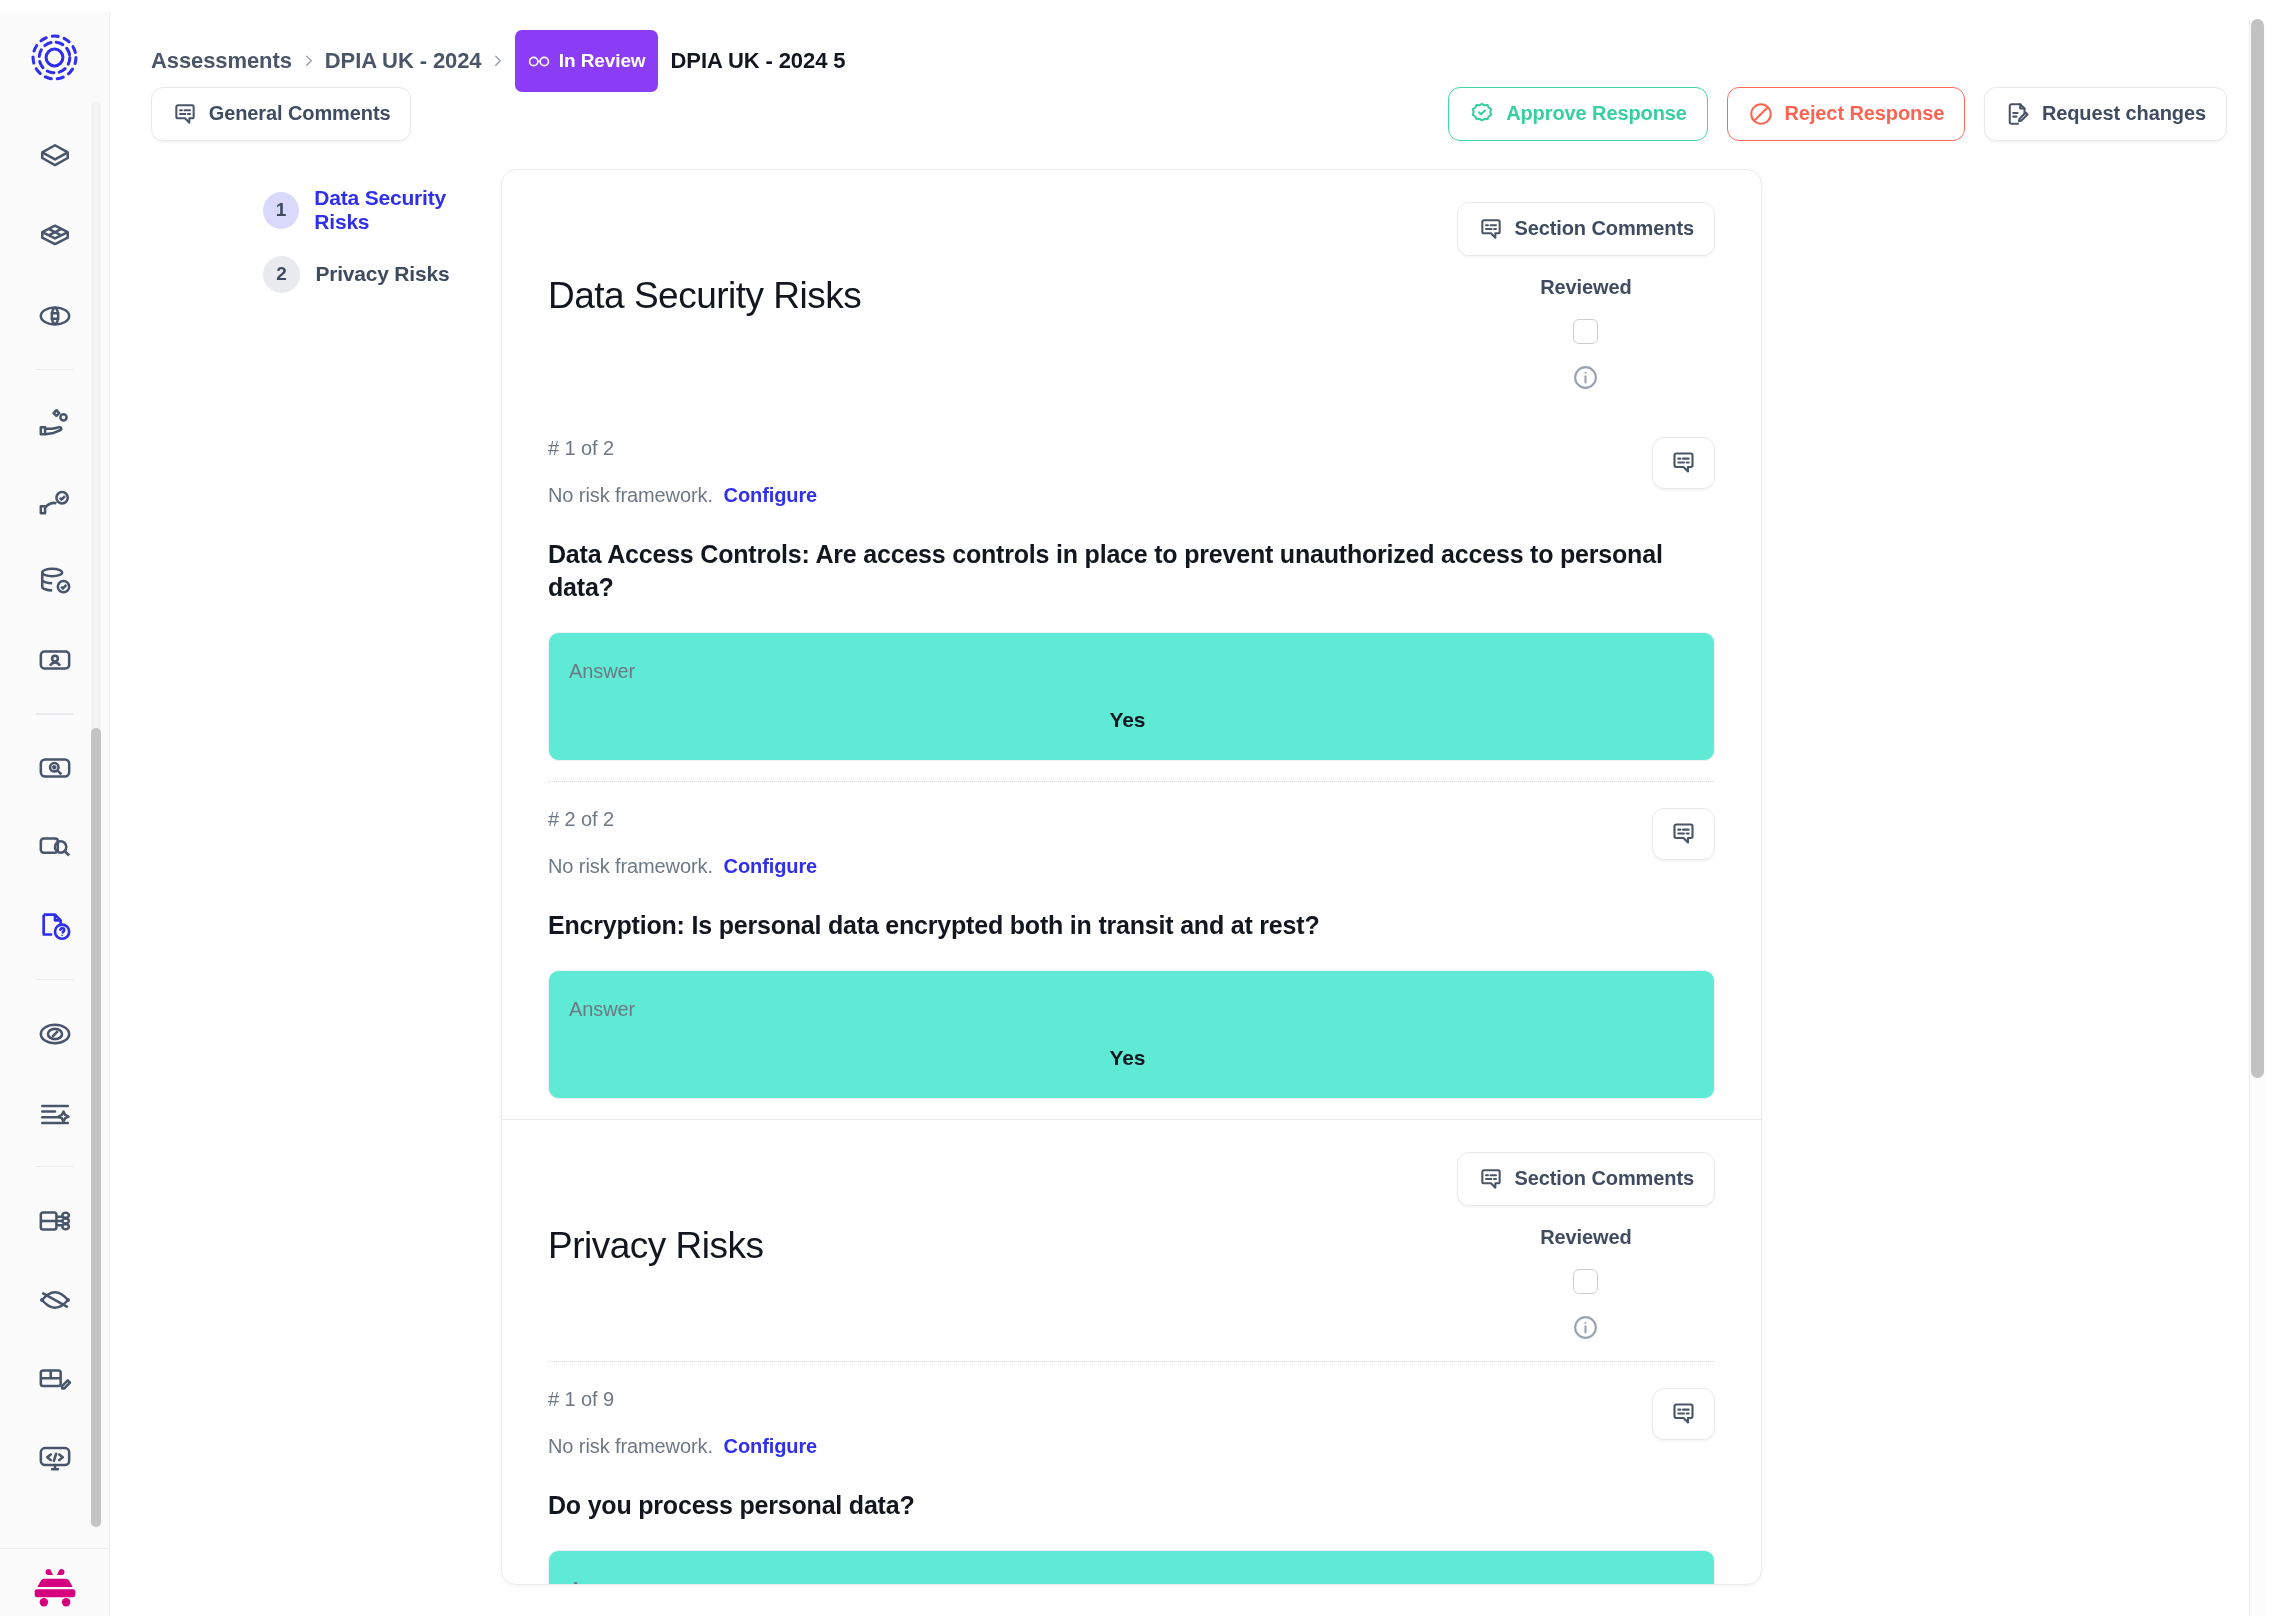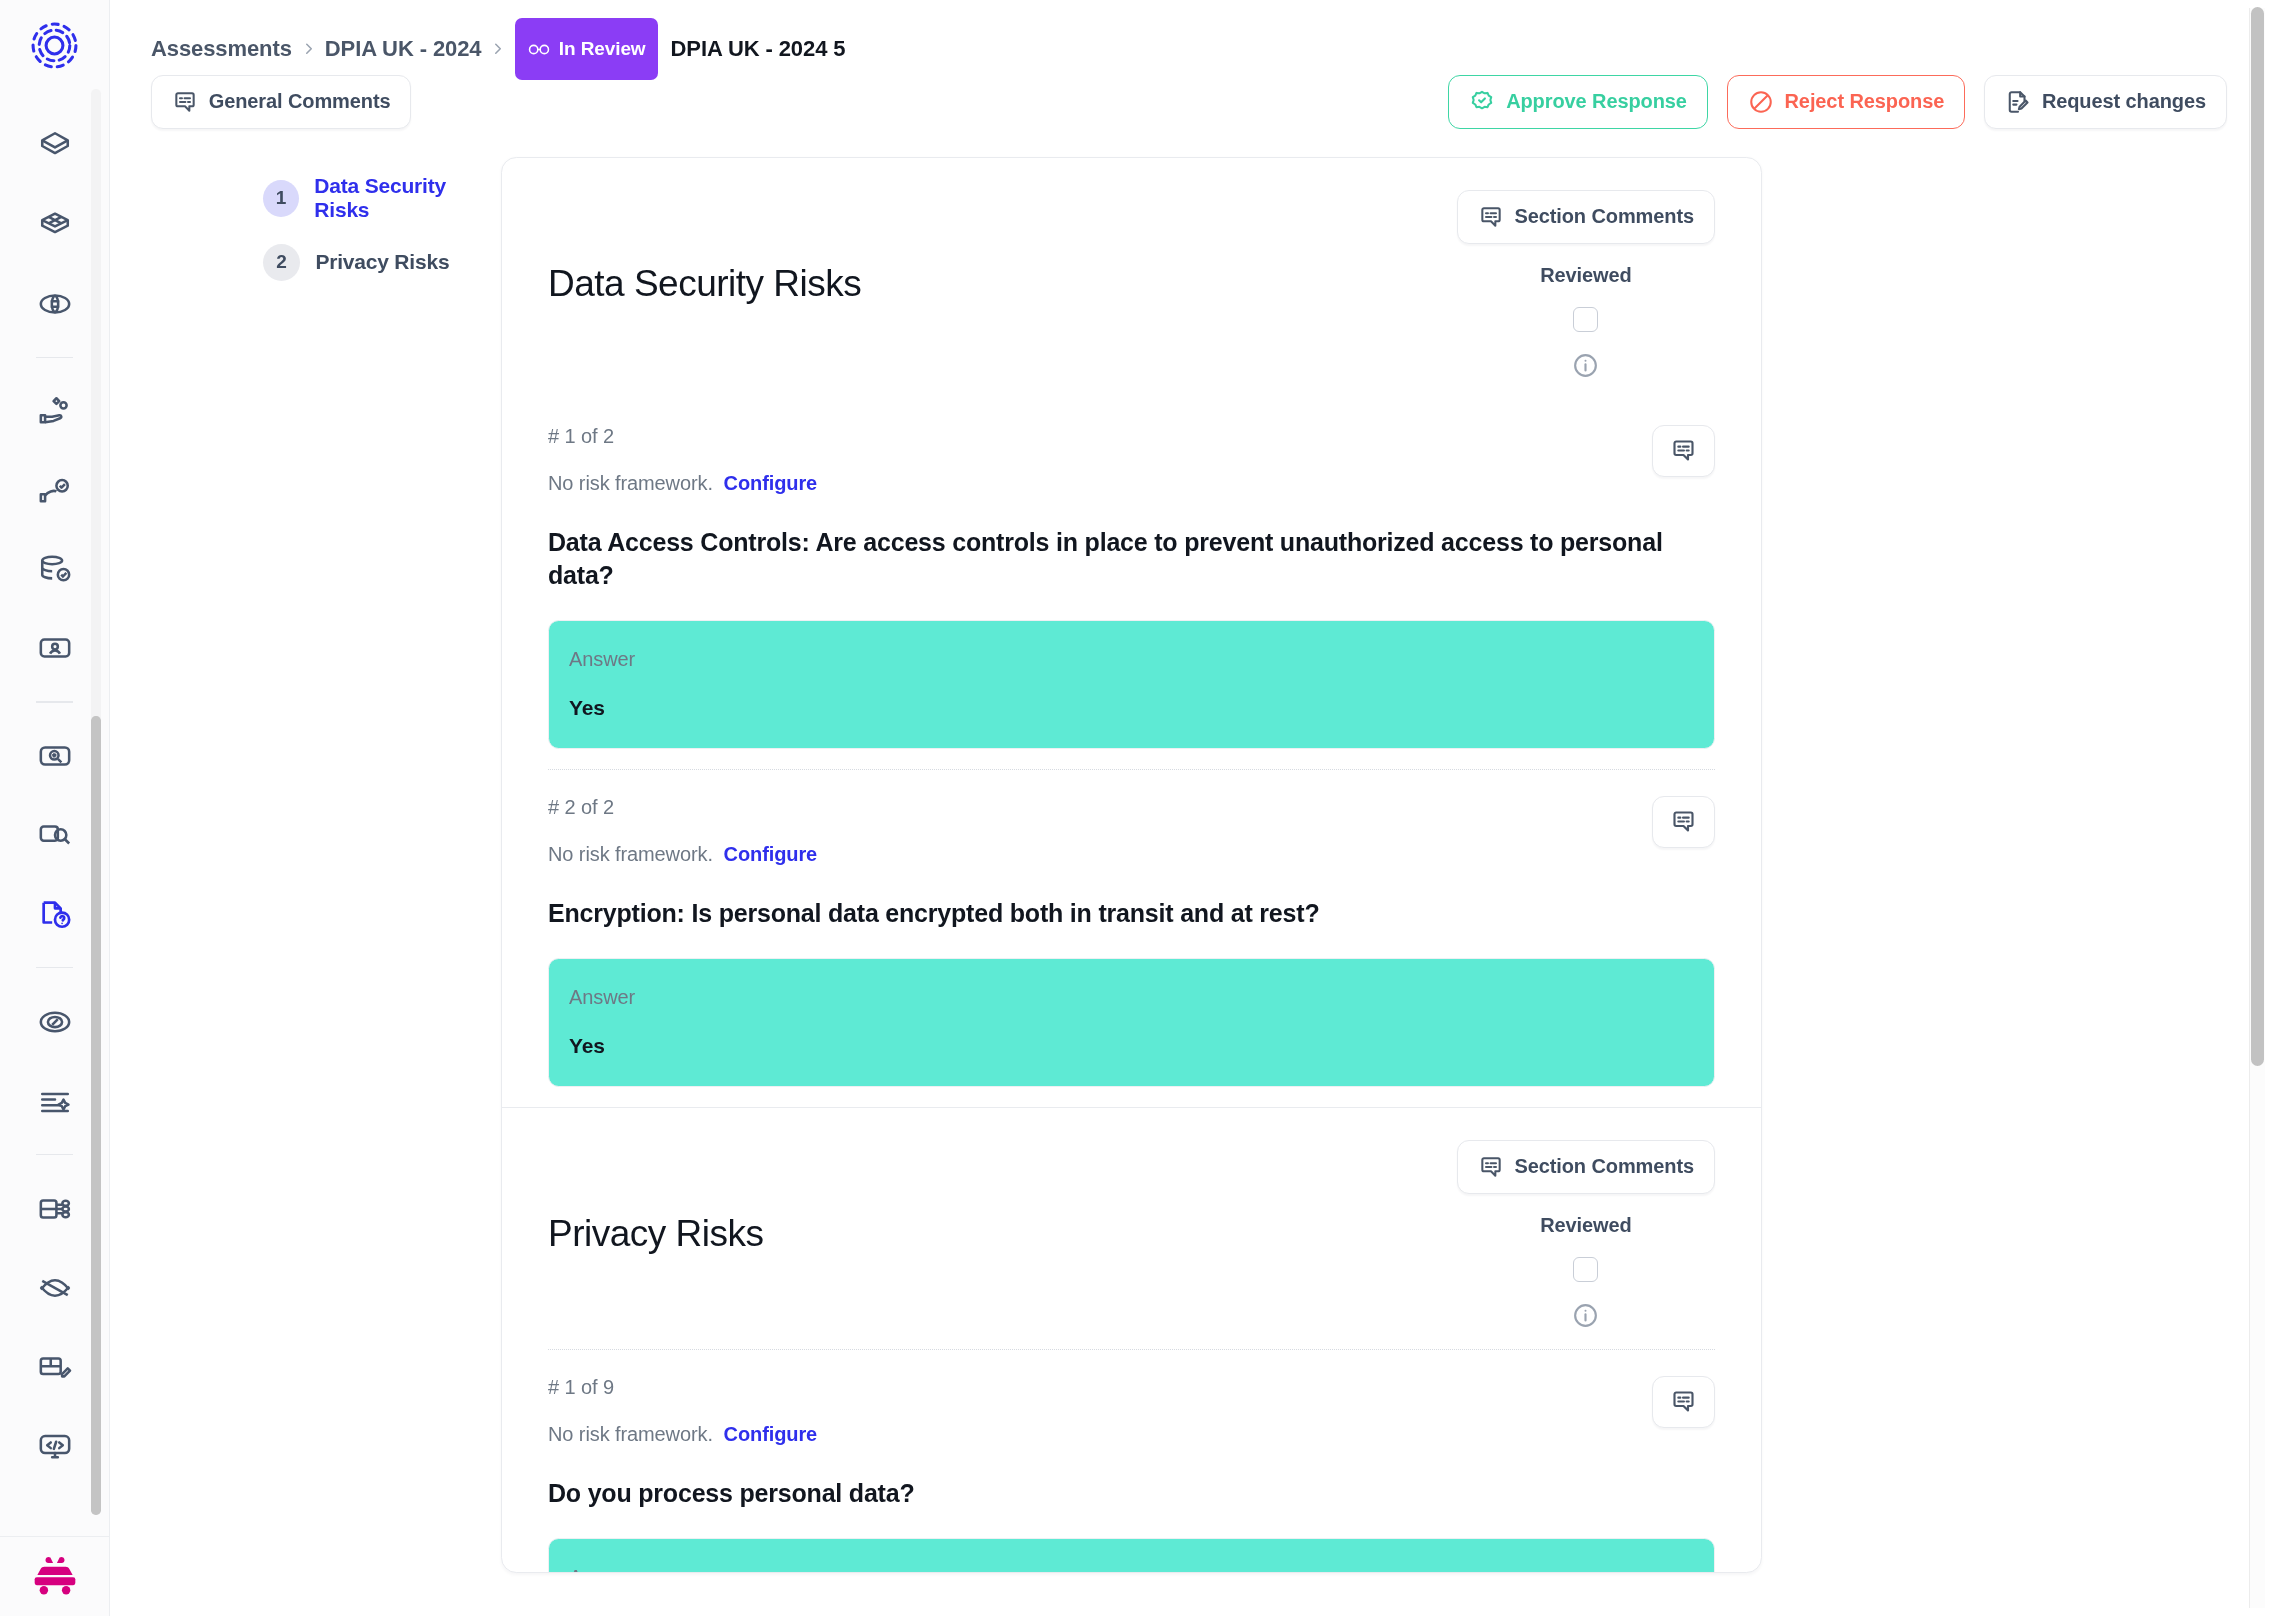--- a/index.html
+++ b/index.html
@@ -2,21 +2,21 @@
 <html style="font-size:9.5px"><head>
 <meta charset="utf-8">
 <style>
   * { box-sizing: border-box; margin: 0; padding: 0; }
   html, body {
     width: 2273px; height: 1616px;
     font-family: "Liberation Sans", sans-serif;
     background: #ffffff;
     overflow: hidden;
   }
-  .app { display: flex; width: 2273px; height: 1400px; position: relative; }
+  .app { display: flex; width: 2273px; height: 1400px; position: relative; margin-top: 12px; }
 
   
   .rail {
     width: 110px; height: 1616px;
     background: #fbfbfc;
     border-right: 1.2px solid #eceef1;
     display: flex; flex-direction: column; align-items: center;
     position: relative; flex: 0 0 110px;
   }
   .rail-logo { margin-top: 13px; margin-bottom: 6px; width: 65px; height: 65px;
@@ -149,21 +149,21 @@
     width: 63px; height: 52px; border: 1.2px solid #e7e9ed; border-radius: 12px;
     background: #fff; display: flex; align-items: center; justify-content: center;
     cursor: pointer; box-shadow: 0 1.2px 1.8px rgba(16,24,40,.04); flex: 0 0 63px;
   }
   .comment-btn svg { width: 27px; height: 27px; color: #4a5668; }
   .answer-card {
     margin-top: 28px; background: #5eead4; border: 1.2px solid #eef0f3;
     border-radius: 10.7px; padding: 27px 28px 28px 20px;
   }
   .answer-label { font-size: 20px; color: #6e7885; letter-spacing: -0.1px; }
-  .answer-value { font-size: 21px; font-weight: 700; color: #11161f; margin-top: 25px; letter-spacing: -0.1px; }
+  .answer-value { font-size: 21px; font-weight: 700; color: #11161f; margin-top: 25px; letter-spacing: -0.1px; text-align: center; }
   .collapse-row { text-align: center; padding: 24px 0 27px 0; }
   .collapse-link { font-size: 21px; font-weight: 700; color: #2f2fec; cursor: pointer; letter-spacing: -0.1px; }
 
   
   .page-sb {
     position: absolute; right: 8.3px; top: 8.3px; width: 15.4px; height: 1600px;
     background: #fcfcfc; border-left: 1.2px solid #ececec;
   }
   .page-sb-thumb {
     position: absolute; right: 9.5px; top: 7px; width: 13px; height: 1059px;

